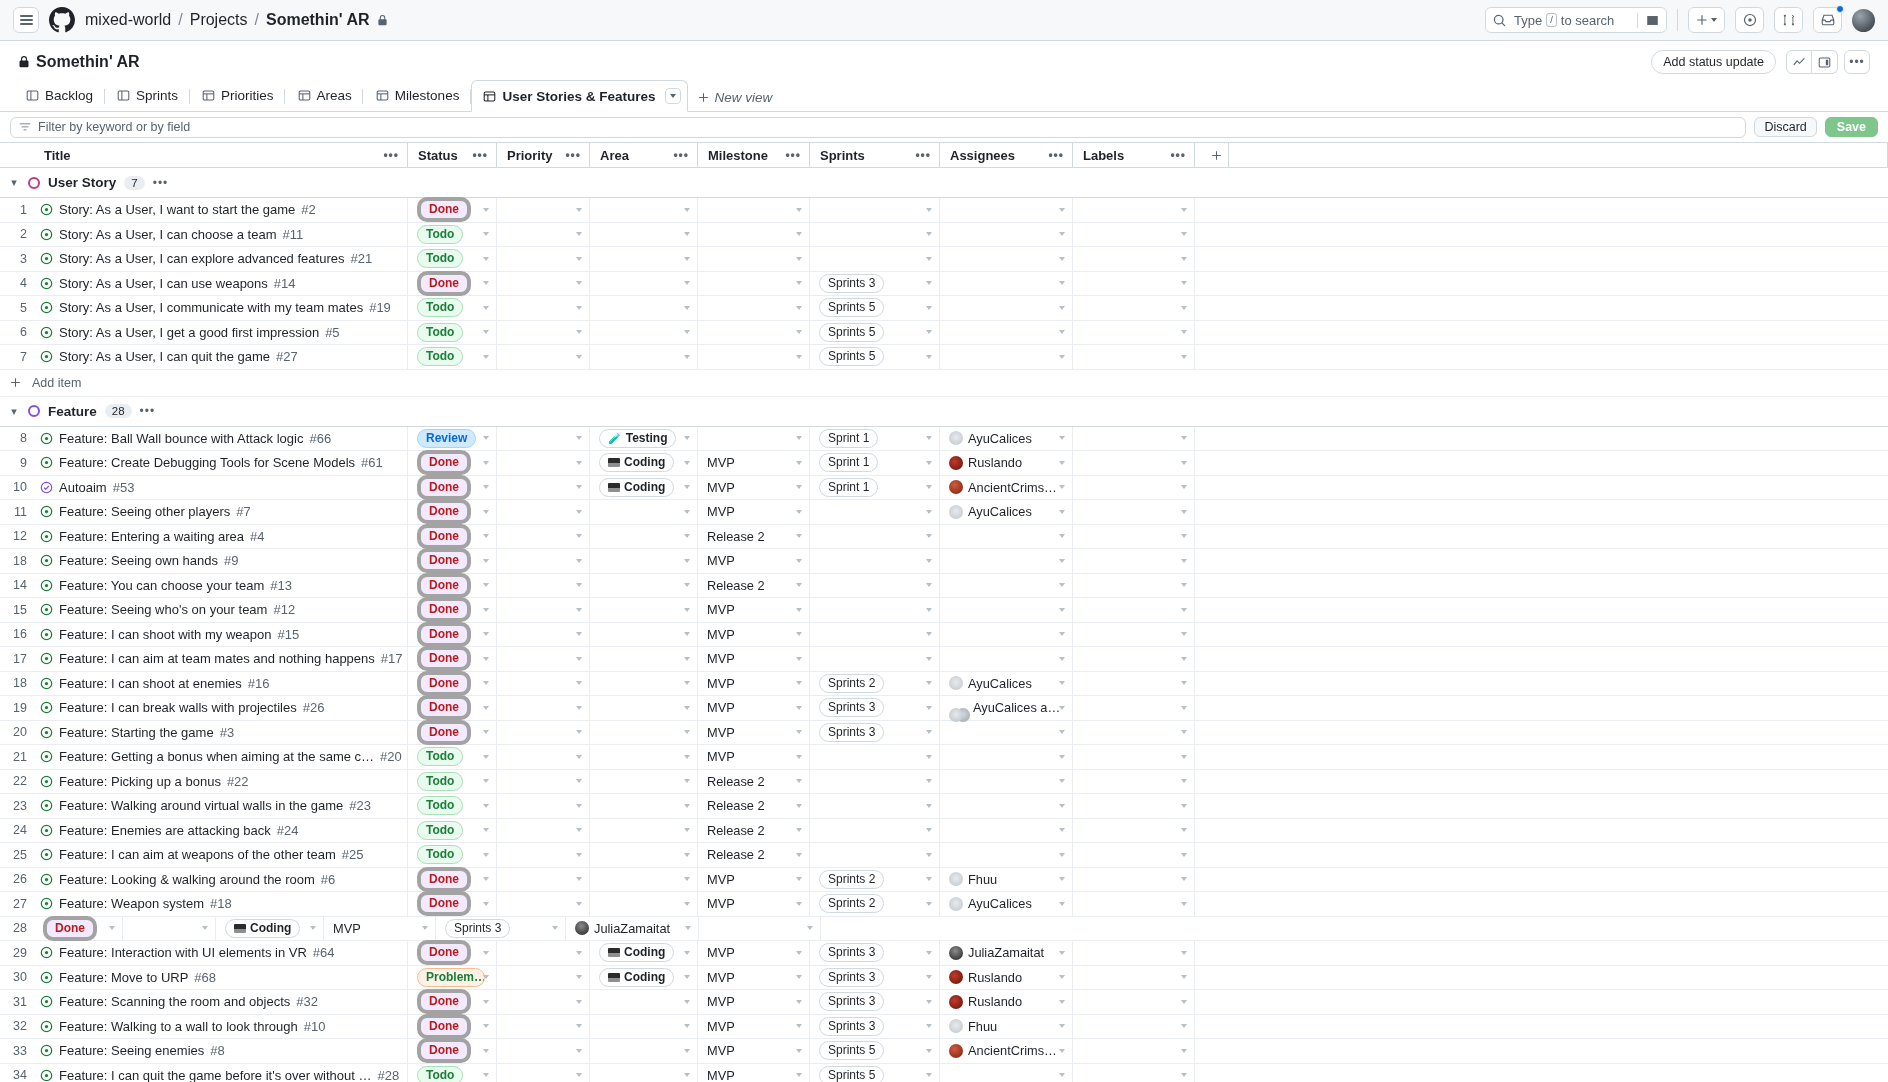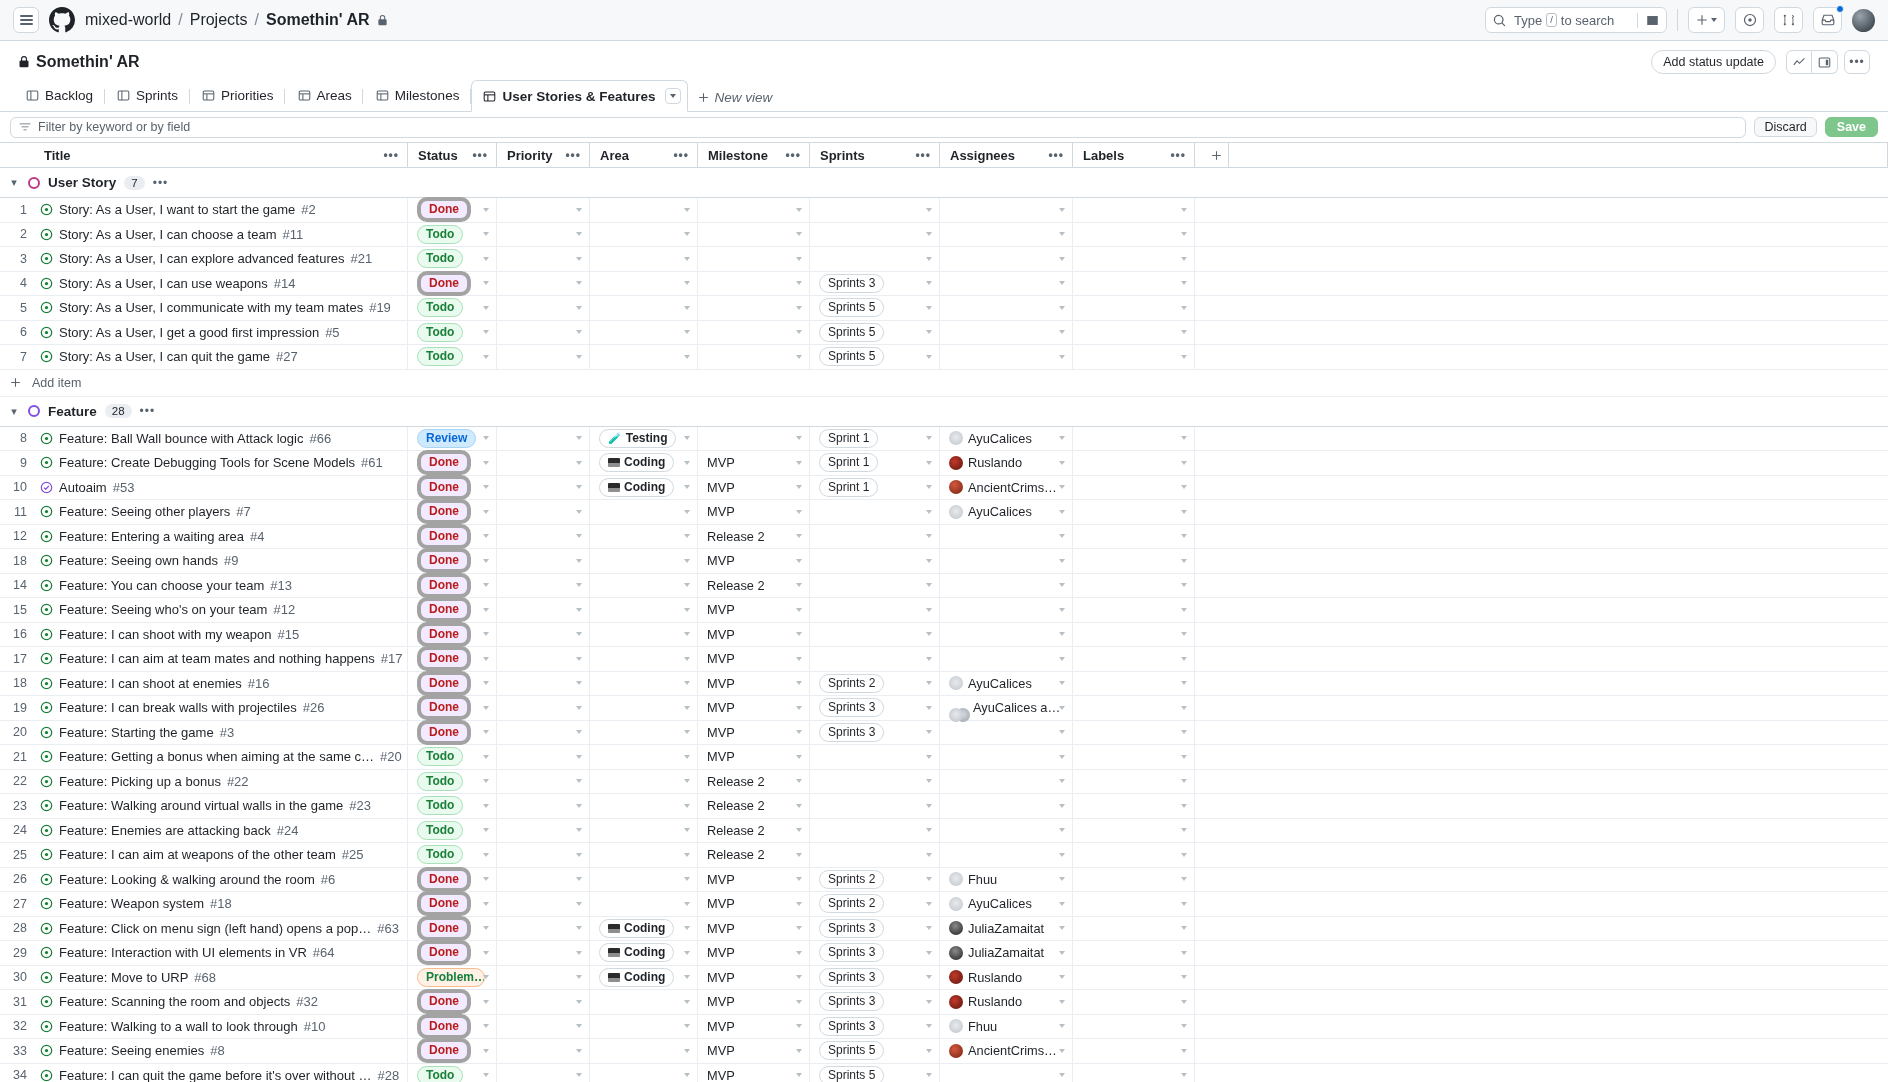--- a/index.html
+++ b/index.html
@@ -1562,33 +1562,20 @@
           <span class="cellcaret"></span>
         </div>
         <div class="cell c-labels">
           <span class="cellcaret"></span>
         </div>
         <div class="cell c-plus"></div>
         <div class="cell c-rest"></div>
       </div>
       <div class="trow">
         <div class="cell c-num">28</div>
-        <div class="cell c-title">
-          <span class="title-inner">
-            <span class="issue-icon">
-              <svg width="13" height="13" viewBox="0 0 16 16">
-                <circle cx="8" cy="8" r="6.4" fill="none" stroke="#1a7f37" stroke-width="1.5"></circle>
-                <circle cx="8" cy="8" r="2" fill="#1a7f37"></circle>
-              </svg>
-            </span>
-            <span class="title-text">Feature: Click on menu sign (left hand) opens a pop…</span>
-            <span class="issue-num">#63</span>
-          </span>
-          <span class="dots"></span>
-        </div>
         <div class="cell c-status">
           <span class="badge b-done">Done</span>
           <span class="cellcaret"></span>
         </div>
         <div class="cell c-prio">
           <span class="cellcaret"></span>
         </div>
         <div class="cell c-area">
           <span class="badge b-area"><span class="mini-screen"></span>Coding</span>
           <span class="cellcaret"></span>

